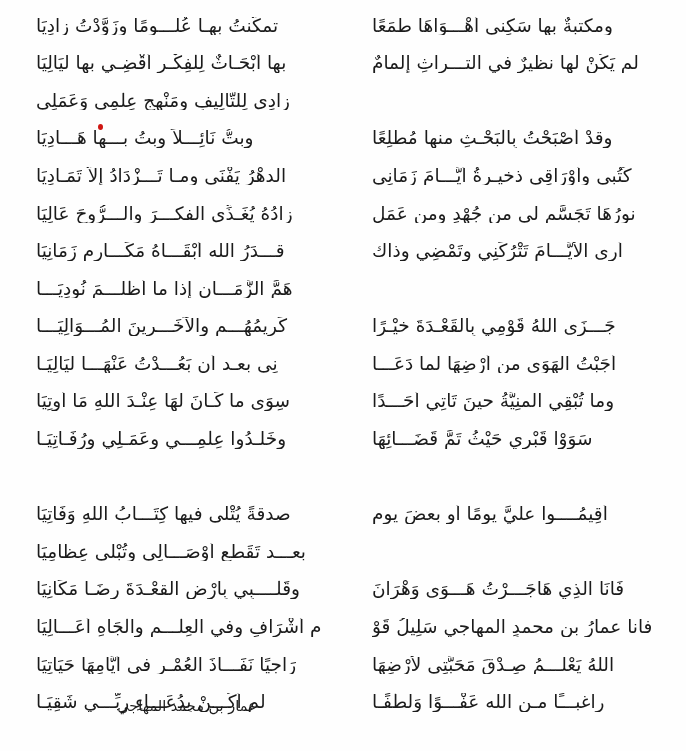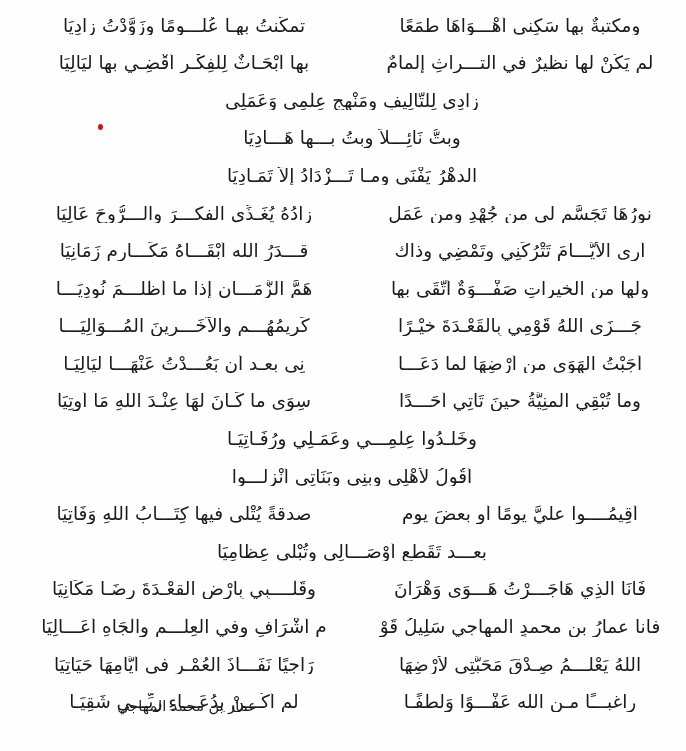--- a/index.html
+++ b/index.html
@@ -25,21 +25,21 @@
     display: flex;
     direction: rtl;
     height: 37.6px;
     align-items: center;
     padding: 0 18px 0 36px;
     box-sizing: border-box;
     column-gap: 40px;
   }
   .hemistich {
     flex: 1 1 0;
-    text-align: center;
+    text-align: left;
     white-space: nowrap;
     font-size: 18.5px;
     line-height: 1;
     overflow: hidden;
   }
   .signature {
     position: absolute;
     top: 698px;
     left: 112px;
     width: 150px;
@@ -67,54 +67,55 @@
         <div class="hemistich">تمكَّنتُ بهـا عُلُـــومًا وزَوَّدْتُ زادِيَا</div>
       </div>
       <div class="verse-row">
         <div class="hemistich">لم يَكُنْ لها نظيرٌ في التـــراثِ إلمامٌ</div>
         <div class="hemistich">بها أبْحَـاثٌ لِلْفِكْـر أقْضِـي بها لَيَالِيَا</div>
       </div>
       <div class="verse-row">
         <div class="hemistich">زادِي لِلتَّأْلِيفِ ومَنْهج عِلْمِي وَعَمَلِي</div>
       </div>
       <div class="verse-row">
+        <div class="hemistich">وقدْ أصْبَحْتُ بِالْبَحْـثِ منها مُطَّلِعًا</div>
         <div class="hemistich">وبتُّ نَائِـــلاً وبتُ بـــها هَـــادِيَا</div>
       </div>
       <div class="verse-row">
+        <div class="hemistich">كُتُبي وأوْرَاقِي ذخيـرةُ أيَّـــامَ زَمَانِي</div>
         <div class="hemistich">الدهْرُ يَفْنَى ومـا تَـــزْدَادُ إلاَّ تَمَـادِيَا</div>
       </div>
       <div class="verse-row">
         <div class="hemistich">نورُهَا تَجَسَّم لي من جُهْدٍ ومن عَمَلِ</div>
         <div class="hemistich">زادُهُ يُغَـذِّي الفكـــرَ والـــرُّوحَ عَالِيَا</div>
       </div>
       <div class="verse-row">
         <div class="hemistich">أرى الأيَّـــامَ تَتْرُكَنِي وتَمْضِي وذاك</div>
         <div class="hemistich">قـــدَرُ الله أبْقَـــاهُ مَكَـــارِم زَمَانِيَا</div>
       </div>
       <div class="verse-row">
-        <div class="hemistich">ولها من الخيراتِ صَفْـــوَةٌ أتَّقَي بها</div>
         <div class="hemistich">هَمَّ الزَّمَـــان إذا ما أظْلَـــمَ نُودِيَـــا</div>
       </div>
       <div class="verse-row">
         <div class="hemistich">جَـــزَى اللهُ قَوْمِي بِالقَعْـدَةَ خيْـرًا</div>
         <div class="hemistich">كَرِيمُهُـــم والآخَـــرِينَ المُـــوَالِيَـــا</div>
       </div>
       <div class="verse-row">
         <div class="hemistich">أجَبْتُ الهَوَى من أرْضِهَا لما دَعَـــا</div>
         <div class="hemistich">نِي بعـد أن بَعُـــدْتُ عَنْهَـــا لَيَالِيَـا</div>
       </div>
       <div class="verse-row">
         <div class="hemistich">وما تُبْقِي المنِيَّةُ حينَ تَأْتِي أحَـــدًا</div>
         <div class="hemistich">سِوَى ما كَـانَ لَهَا عِنْـدَ اللهِ مَا أُوتِيَا</div>
       </div>
       <div class="verse-row">
+        <div class="hemistich">سَوَوْا قَبْرِي حَيْثُ تَمَّ قَضَـــائِهَا</div>
         <div class="hemistich">وخَلِّـدُوا عِلْمِـــي وعَمَـلِي ورُفَـاتِيَـا</div>
       </div>
       <div class="verse-row">
-        <div class="hemistich">أقُولُ لأهْلِي وبِنِي وبَنَاتِي أنْزِلُـــوا</div>
       </div>
       <div class="verse-row">
         <div class="hemistich">أقِيمُــــوا عليَّ يومًا أو بعضَ يومٍ</div>
         <div class="hemistich">صدقةً يُتْلَى فيها كِتَـــابُ اللهِ وَفَاتِيَا</div>
       </div>
       <div class="verse-row">
         <div class="hemistich">بعـــد تَقَطُّع أوْصَـــالِي وتُبْلَى عِظَامِيَا</div>
       </div>
       <div class="verse-row">
         <div class="hemistich">فَأَنَا الذِي هَاجَـــرْتُ هَـــوَى وَهْرَانَ</div>

